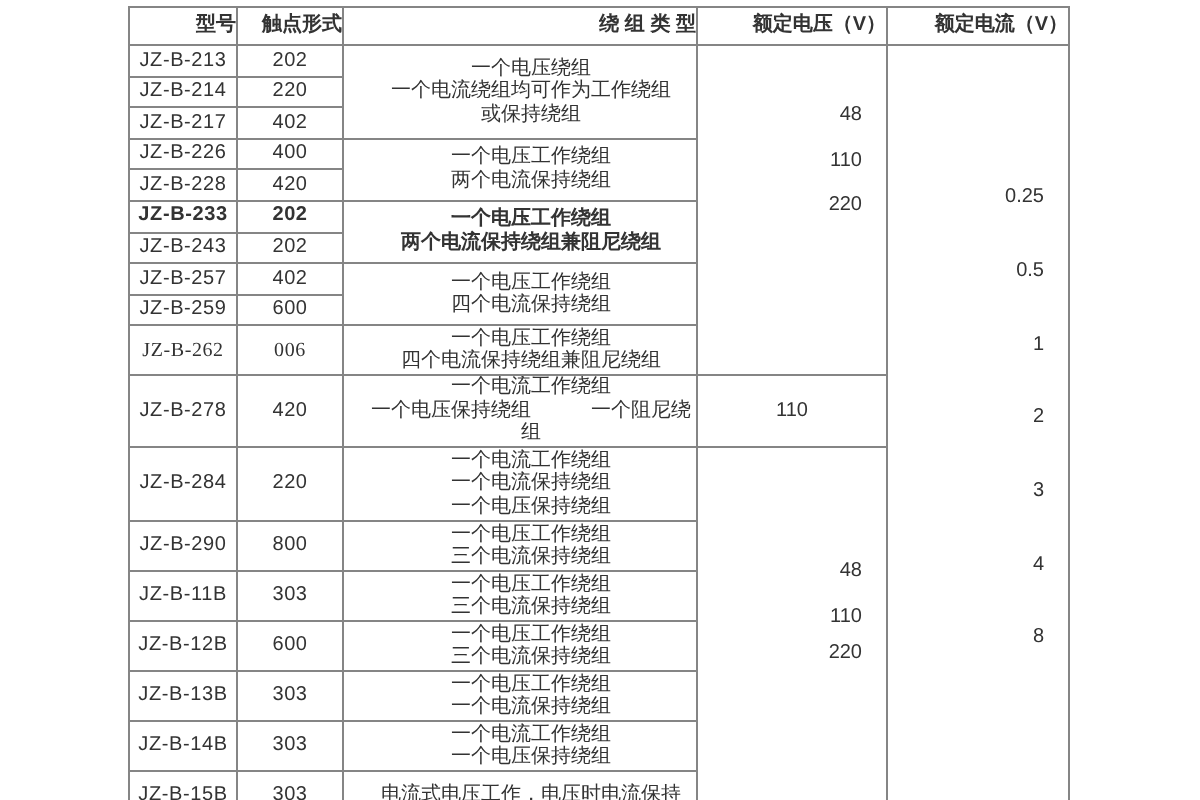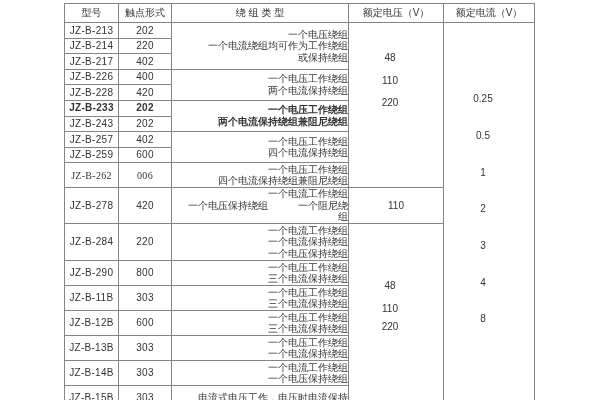--- a/index.html
+++ b/index.html
@@ -23,52 +23,52 @@
   }
   th,td{
     border:1px solid #858585;
     padding:0;
     font-size:10px;
     line-height:11.5px;
     color:#333333;
     overflow:hidden;
   }
   th{
-    font-weight:normal;
+    font-weight:bold;
     height:18px;
-    text-align:center;
+    text-align:right;
     vertical-align:middle;
     white-space:nowrap;
   }
   td.m, td.k{
     text-align:center;
     vertical-align:middle;
     letter-spacing:0.3px;
   }
   td.w{
-    text-align:right;
+    text-align:center;
     vertical-align:middle;
     padding-left:11px;
     white-space:pre-line;
   }
   td.v1{
     text-align:center;
     vertical-align:middle;
   }
   td.v, td.s{
     vertical-align:top;
   }
   .stack{
     position:relative;
     width:100%;
   }
   .stack span{
     position:absolute;
     left:0;right:12px;
-    text-align:center;
+    text-align:right;
   }
 </style>
 </head>
 <body>
 
 <div class="table-wrap">
   <table>
     <colgroup>
       <col style="width:54px">
       <col style="width:53px">

